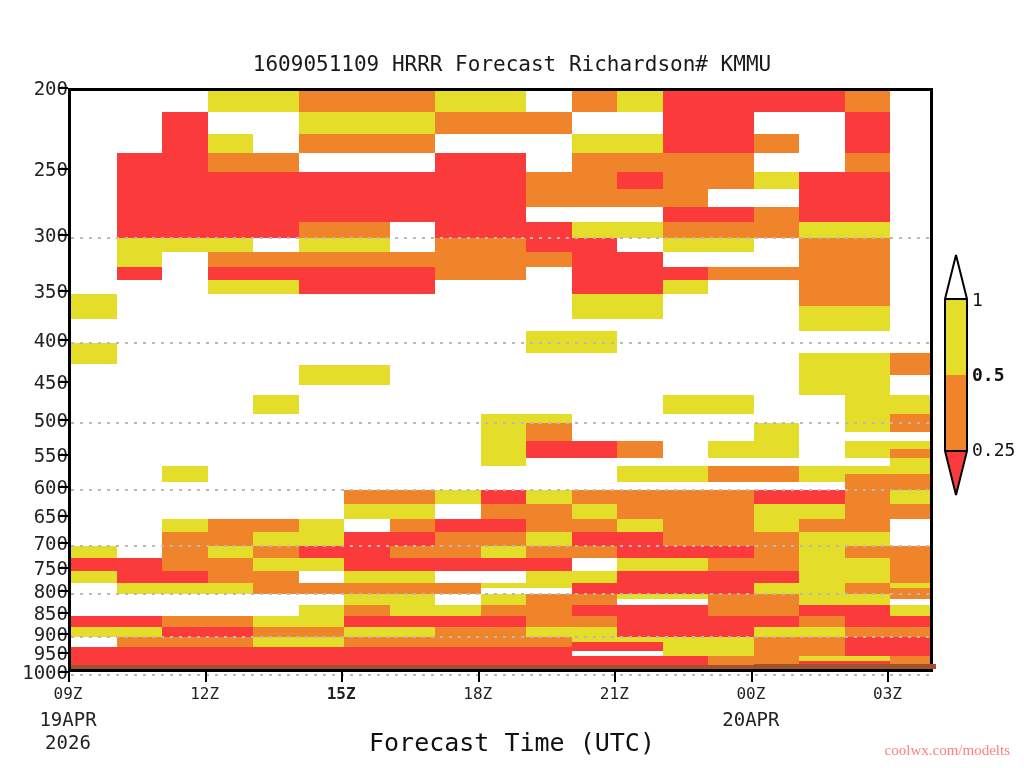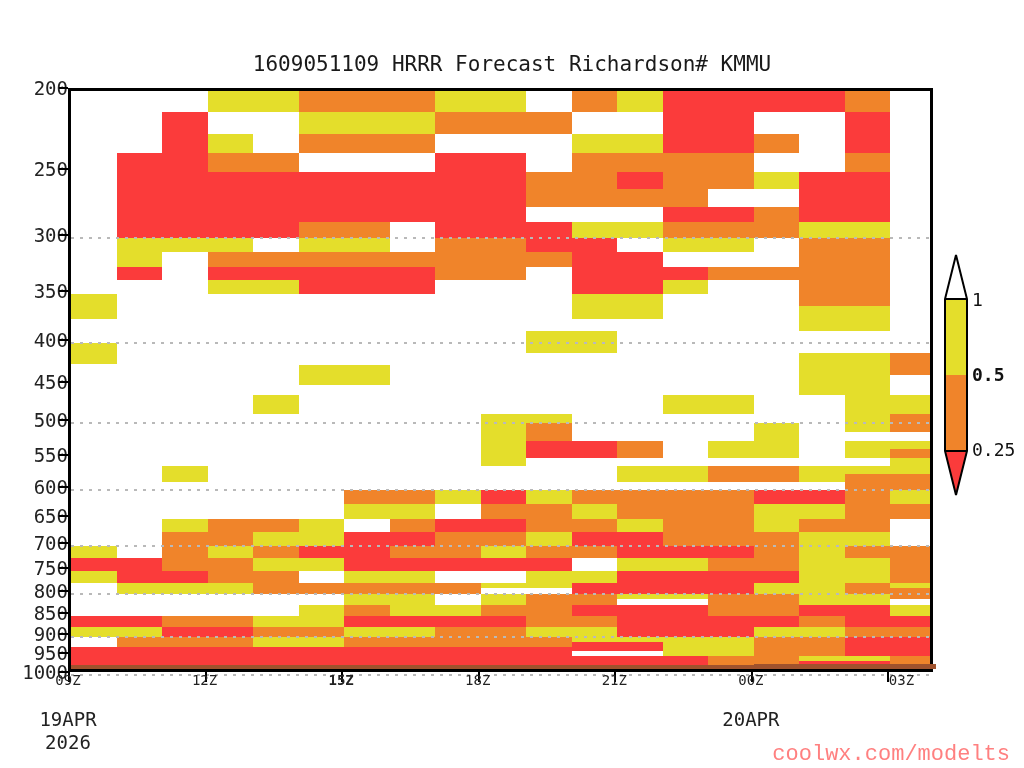--- a/index.html
+++ b/index.html
@@ -39,30 +39,30 @@
   
   .ytick{position:absolute;right:0;width:58px;text-align:right;
     font-size:19px;color:#222;font-family:"DejaVu Sans Mono",monospace;
     transform:translateY(-11px);white-space:pre;}
   .ytk{position:absolute;left:-9px;width:9px;height:2px;background:#000;}
   #yaxis{position:absolute;left:0px;top:88px;width:68px;height:584px;}
 
   
   #xaxis{position:absolute;left:68px;top:672px;width:865px;height:96px;}
   .xtk{position:absolute;top:0;width:2px;height:10px;background:#000;}
-  .xlab{position:absolute;top:0;font-size:14px;color:#222;
+  .xlab{position:absolute;top:12px;font-size:16px;color:#222;
     font-family:"DejaVu Sans Mono",monospace;transform:translateX(-50%);white-space:pre;}
   .xsub{position:absolute;font-size:19px;color:#222;
     font-family:"DejaVu Sans Mono",monospace;transform:translateX(-50%);white-space:pre;
     text-align:center;line-height:23px;}
 
   .xttl{position:absolute;left:0;top:728px;width:1024px;text-align:center;
     font-size:25px;color:#111;font-family:"DejaVu Sans Mono",monospace;white-space:pre;}
-  .credit{position:absolute;right:14px;top:742px;font-size:22px;color:#ff8080;
-    font-family:Liberation Mono, monospace;white-space:pre;}
+  .credit{position:absolute;right:14px;top:742px;font-size:15px;color:#ff8080;
+    font-family:Liberation Serif, serif;white-space:pre;}
 
   
   #cbar{position:absolute;left:944px;top:300px;width:24px;height:150px;}
   .cseg{position:absolute;left:0;width:24px;box-sizing:border-box;
         border-left:2px solid #000;border-right:2px solid #000;}
   .cbLabel{position:absolute;left:28px;font-size:18px;color:#111;
     font-family:"DejaVu Sans Mono",monospace;transform:translateY(-11px);white-space:pre;}
   .capTop,.capBot{position:absolute;left:0;width:24px;height:46px;}
 </style>
 </head>
@@ -347,26 +347,27 @@
       <div class="xlab" style="left: 136.579px;">12Z</div>
       <div class="xtk" style="left: 273.158px;"></div>
       <div class="xlab" style="left: 273.158px; font-weight: bold;">15Z</div>
       <div class="xtk" style="left: 409.737px;"></div>
       <div class="xlab" style="left: 409.737px;">18Z</div>
       <div class="xtk" style="left: 546.316px;"></div>
       <div class="xlab" style="left: 546.316px;">21Z</div>
       <div class="xtk" style="left: 682.895px;"></div>
       <div class="xlab" style="left: 682.895px;">00Z</div>
       <div class="xtk" style="left: 819.474px;"></div>
-      <div class="xlab" style="left: 819.474px; margin-left: 14px;">03Z</div>
+      <div class="xlab" style="left: 819.474px;">03Z</div>
       <div class="xsub" style="left: 0px; top: 36px; white-space: pre;">19APR
 2026</div>
       <div class="xsub" style="left: 682.895px; top: 36px; white-space: pre;">20APR</div>
     </div>
 
+  <div class="xttl">Forecast Time (UTC)</div>
   <div class="credit">coolwx.com/modelts</div>
 
   <div id="cbar">
       <div class="cseg" style="top: 0px; height: 75px; background: rgb(228, 222, 43);"></div>
       <div class="cseg" style="top: 75px; height: 75px; background: rgb(240, 132, 42);"></div>
       <div class="capTop" style="top: -46px;"><svg width="24" height="46" viewBox="0 0 24 46">
           <polygon points="12,1 23,45 1,45" fill="#ffffff" stroke="#000" stroke-width="2"></polygon>
         </svg></div>
       <div class="capBot" style="top: 150px;"><svg width="24" height="46" viewBox="0 0 24 46">
           <polygon points="1,1 23,1 12,45" fill="#fb3b3b" stroke="#000" stroke-width="2"></polygon>

